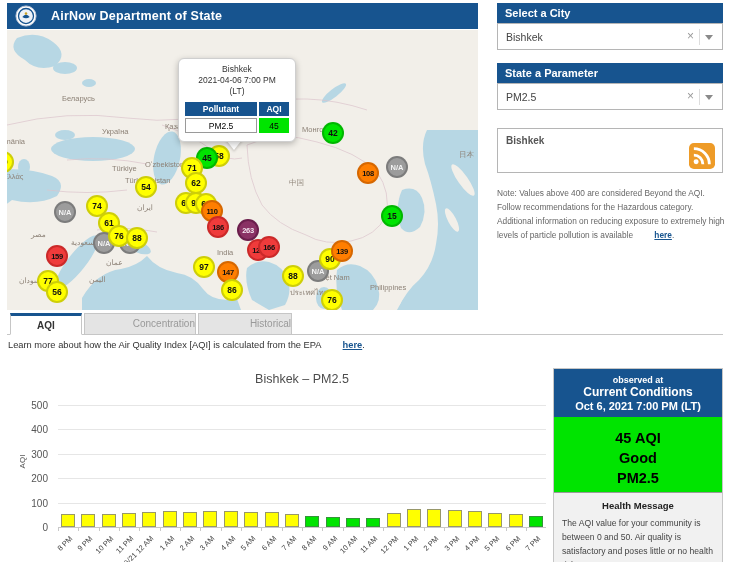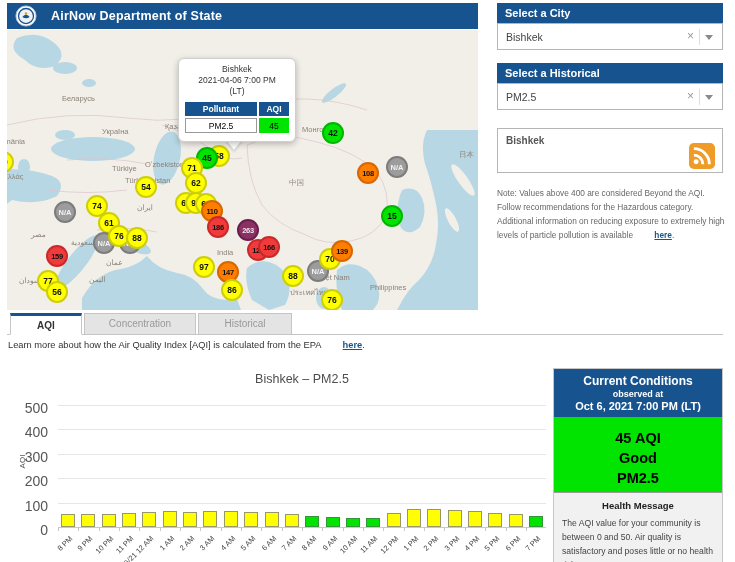--- a/index.html
+++ b/index.html
@@ -52,31 +52,31 @@
   #rss-box .rss-title { position:absolute; left:8px; top:6px; font-size:10px; font-weight:bold; color:#555; }
   #rss-icon { position:absolute; right:7px; bottom:3px; width:26px; height:26px; cursor:pointer; }
   #note { position:absolute; left:497px; top:186px; width:228px; font-size:8.3px; color:#666; line-height:14px; }
   #note a, .link { color:#17548f; font-weight:bold; text-decoration:underline; cursor:pointer;padding-left:19px; }
 
   
   #tabline { position:absolute; left:7px; top:334px; width:716px; height:1px; background:#c6c6c6; }
   .tab { position:absolute; top:313px; height:22px; font-size:10px; text-align:center; line-height:20px;
          border:1px solid #c6c6c6; z-index:3; cursor:pointer; }
   .tab.active { background:#fff; border-top:3px solid #17548f; border-bottom:1px solid #fff; color:#333; font-weight:bold; }
-  .tab.inactive { background:#e4e4e4; color:#999; }
+  .tab.inactive { background:#e4e4e4; color:#999;text-align:right; }
 
   #learn-more { position:absolute; left:8px; top:340px; font-size:9.3px; color:#333; }
 
   
   #chart { position:absolute; left:10px; top:362px; width:536px; height:200px; overflow:hidden; background:#fff; }
   #chart-title { position:absolute; left:48px; top:10px; width:488px; text-align:center; font-size:12.5px; color:#4d4d4d; }
   #ylab { position:absolute; left:6px; top:95px; font-size:8px; color:#555; transform:rotate(-90deg); }
   .gridline { position:absolute; left:48px; width:488px; height:1px; background:#e6e6e6; }
   .baseline { position:absolute; left:48px; width:488px; height:1px; background:#c9c9c9; top:165px; }
-  .ytick { position:absolute; left:0; width:38px; text-align:right; font-size:14px; color:#555; }
+  .ytick { position:absolute; left:0; width:38px; text-align:right; font-size:10px; color:#555; }
   .bar { position:absolute; width:14px; border:1px solid #97976a; }
   .bar.yellow { background:#ffff00; }
   .bar.green { background:#00e400; border-color:#35953a; }
   .xtick { position:absolute; width:1px; height:4px; top:165px; background:#c9c9c9; }
   .xlab { position:absolute; width:70px; text-align:right; font-size:7.5px; color:#444; transform:rotate(-45deg);
           transform-origin:100% 0; top:172px; white-space:nowrap; }
 
   
   #cond { position:absolute; left:553px; top:368px; width:170px; height:200px; border:1px solid #c6c6c6; }
   #cond-head { background:#17548f; color:#fff; height:48px; text-align:center; padding-top:5px; }
@@ -205,38 +205,38 @@
       <div class="marker orange wide" style="left: 194px; top: 170px;">110</div>
       <div class="marker red wide" style="left: 200px; top: 186px;">186</div>
       <div class="marker purple wide" style="left: 230px; top: 189px;">263</div>
       <div class="marker red wide" style="left: 240px; top: 209px;">121</div>
       <div class="marker red wide" style="left: 251px; top: 206px;">166</div>
       <div class="marker yellow" style="left: 186px; top: 226px;">97</div>
       <div class="marker orange wide" style="left: 210px; top: 231px;">147</div>
       <div class="marker yellow" style="left: 214px; top: 249px;">86</div>
       <div class="marker yellow" style="left: 275px; top: 235px;">88</div>
       <div class="marker gray" style="left: 300px; top: 230px;">N/A</div>
-      <div class="marker yellow" style="left: 312px; top: 218px;">70</div>
+      <div class="marker yellow" style="left: 312px; top: 218px;">90</div>
       <div class="marker orange wide" style="left: 324px; top: 210px;">139</div>
       <div class="marker yellow" style="left: 314px; top: 259px;">76</div>
       <div class="marker green" style="left: 315px; top: 92px;">42</div>
       <div class="marker orange wide" style="left: 350px; top: 132px;">108</div>
       <div class="marker gray" style="left: 379px; top: 126px;">N/A</div>
       <div class="marker green" style="left: 374px; top: 175px;">15</div>
     </div>
 
   <div class="side-head" style="top:3px">Select a City</div>
   <div class="side-box" style="top:23px">
     <span class="val">Bishkek</span>
     <span class="clear-x">×</span>
     <span class="divider"></span>
     <span class="caret"></span>
   </div>
 
-  <div class="side-head" style="top:63px">Select a Historical</div>
+  <div class="side-head" style="top:63px">State a Parameter</div>
   <div class="side-box" style="top:83px">
     <span class="val">PM2.5</span>
     <span class="clear-x">×</span>
     <span class="divider"></span>
     <span class="caret"></span>
   </div>
 
   <div id="rss-box">
     <span class="rss-title">Bishkek</span>
     <svg id="rss-icon" viewBox="0 0 24 24">
@@ -344,22 +344,22 @@
         <div class="xlab" style="left: 415.35px;">5 PM</div>
         <div class="bar yellow" style="left: 498.7px; top: 152.312px; height: 12.688px;"></div>
         <div class="xlab" style="left: 435.7px;">6 PM</div>
         <div class="bar green" style="left: 519.05px; top: 154.02px; height: 10.98px;"></div>
         <div class="xlab" style="left: 456.05px;">7 PM</div>
       </div>
   </div>
 
   <div id="cond">
     <div id="cond-head">
+      <div id="cond-obs">observed at</div>
       <div id="cond-title">Current Conditions</div>
-      <div id="cond-obs">observed at</div>
       <div id="cond-date">Oct 6, 2021 7:00 PM (LT)</div>
     </div>
     <div id="cond-aqi">
       <div>45 AQI</div>
       <div>Good</div>
       <div>PM2.5</div>
     </div>
     <div id="cond-health">
       <div id="health-title">Health Message</div>
       <div id="health-text">The AQI value for your community is between 0 and 50. Air quality is satisfactory and poses little or no health risk.</div>

